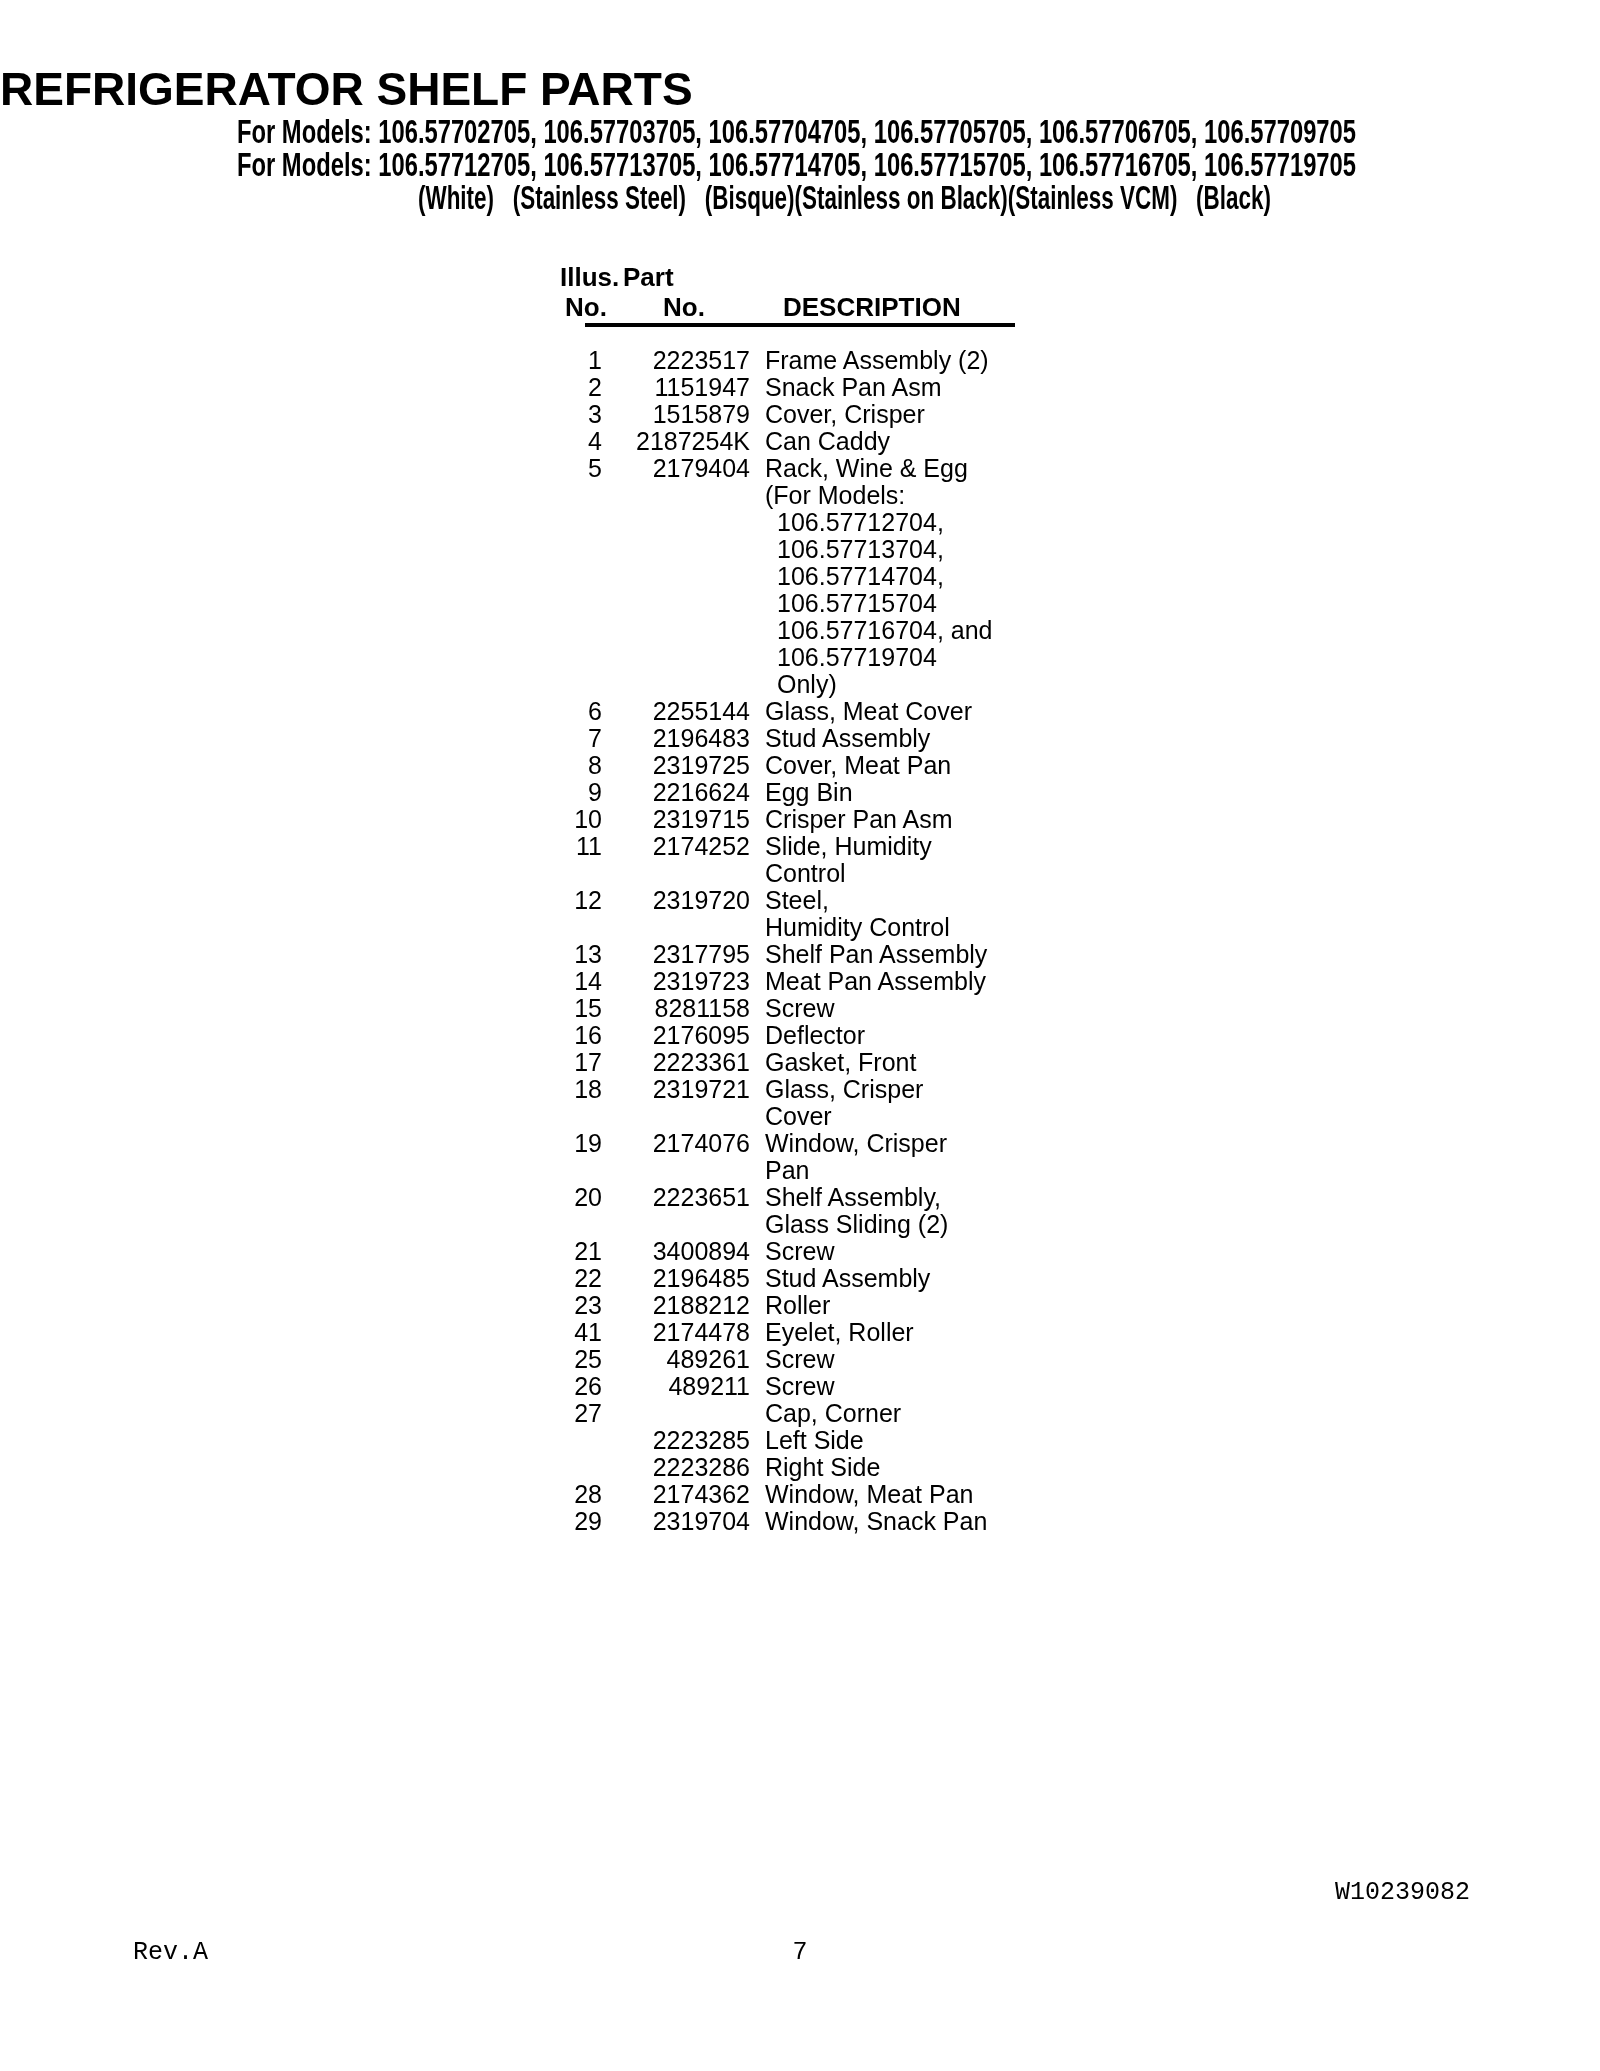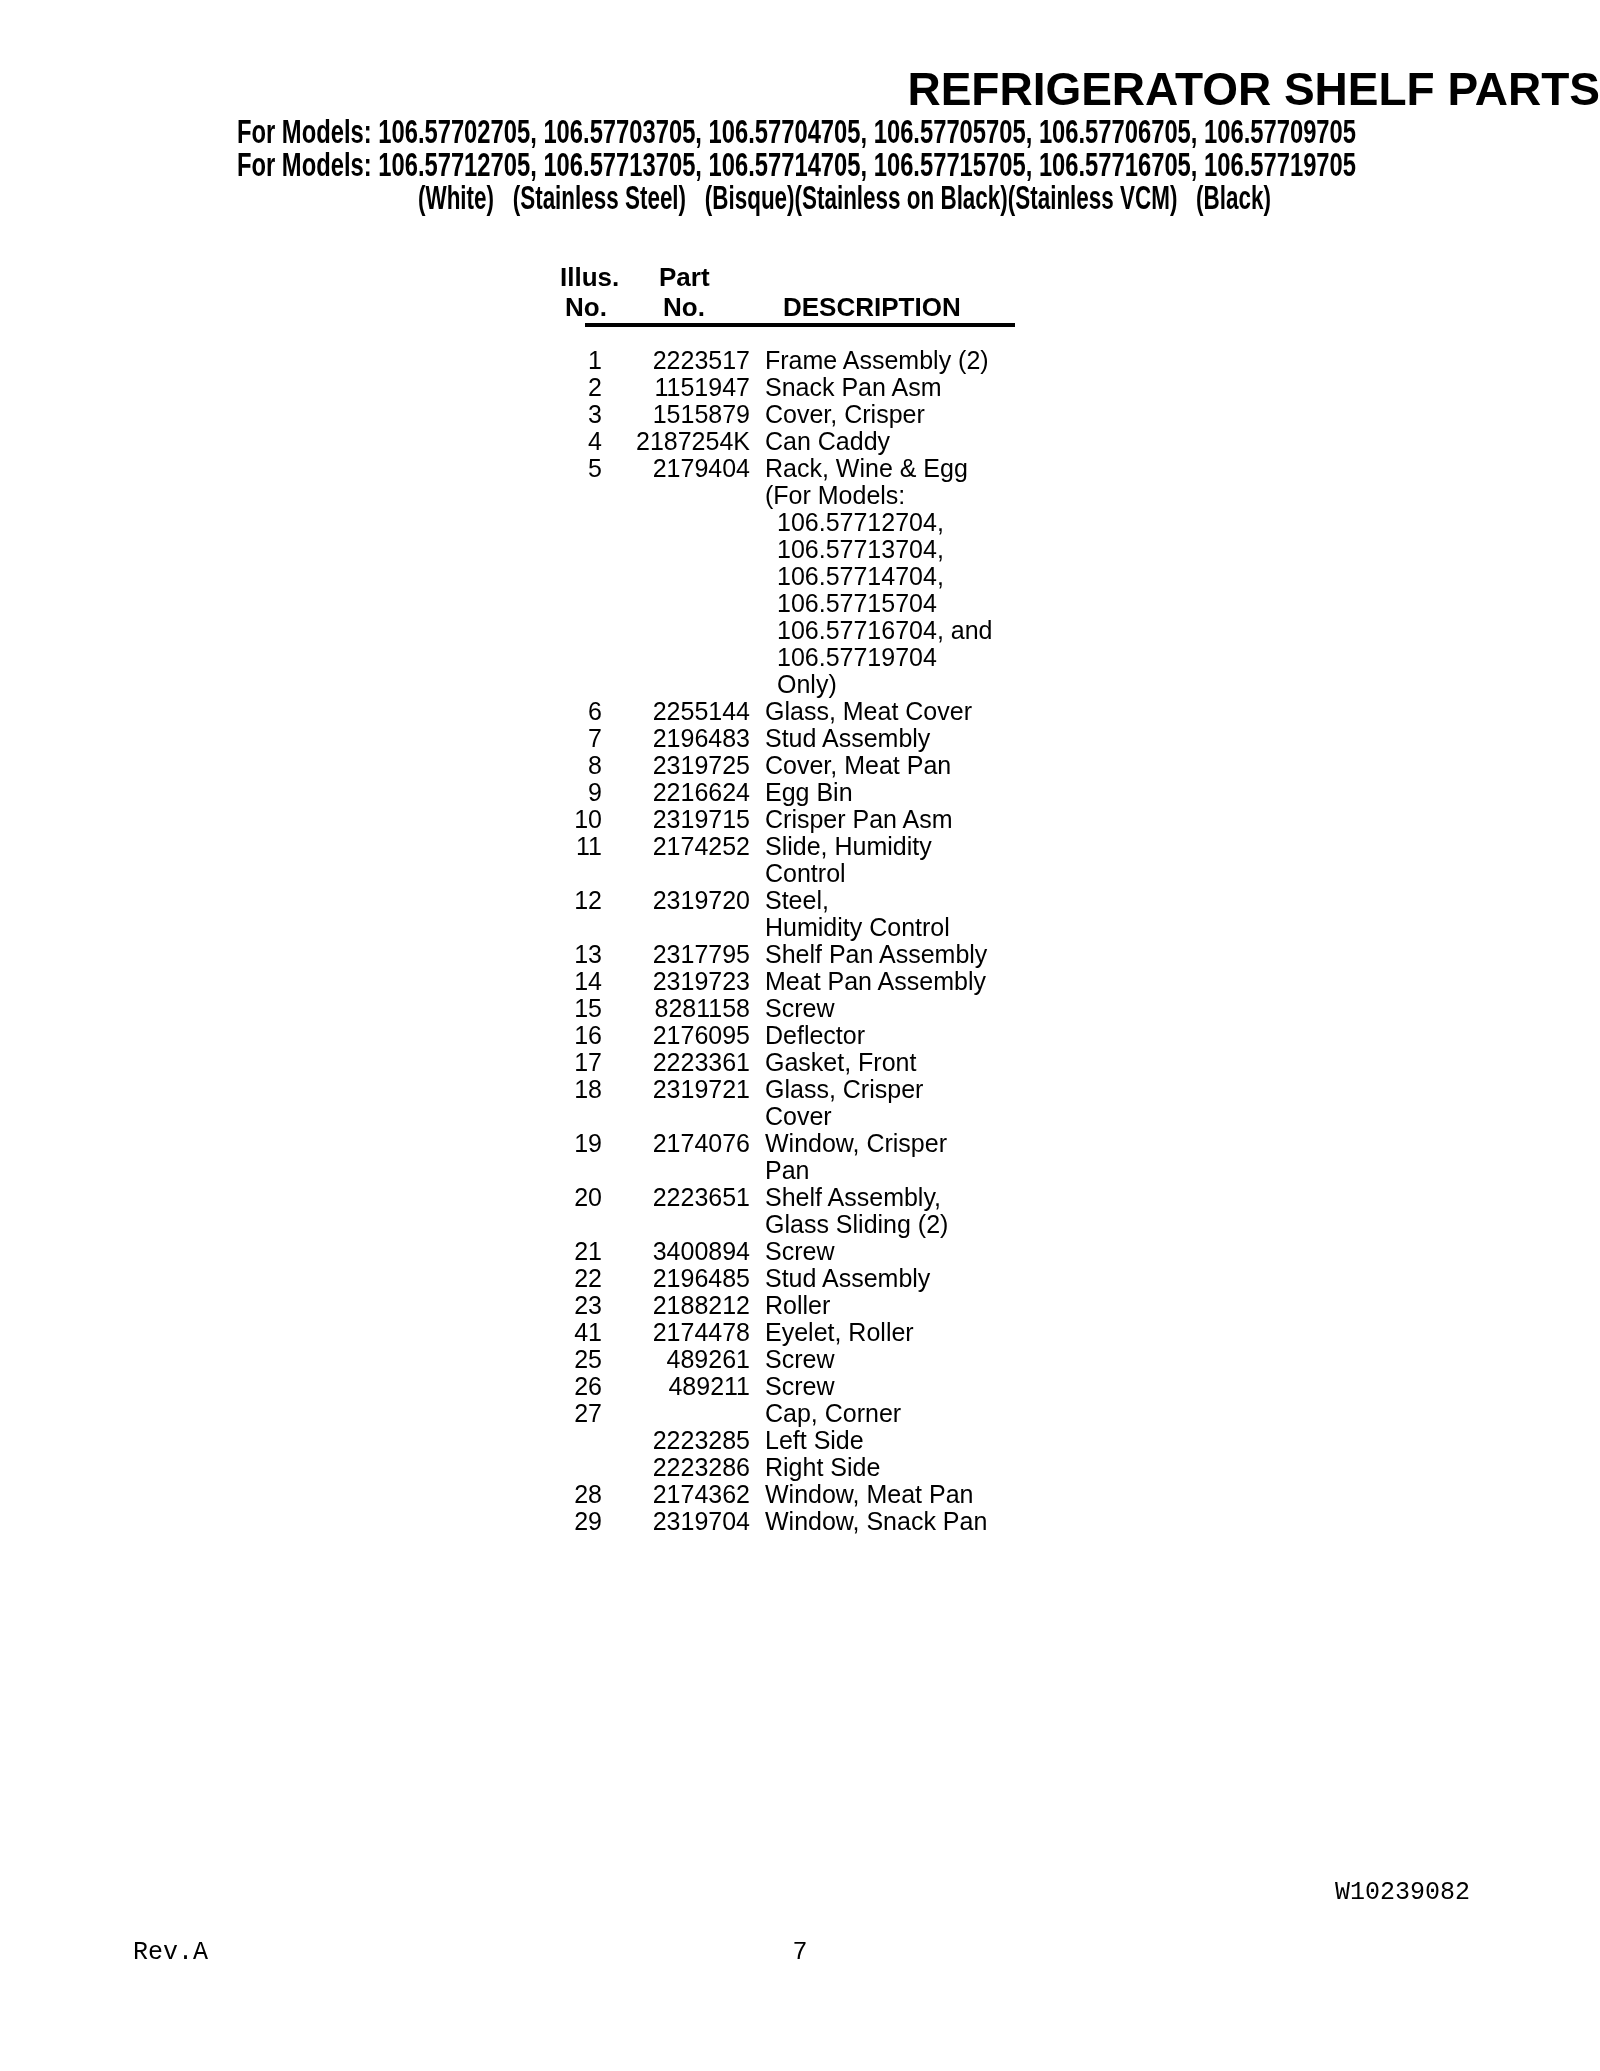--- a/index.html
+++ b/index.html
@@ -10,21 +10,21 @@
     background: #ffffff;
     color: #000000;
     font-family: "Liberation Sans", "DejaVu Sans", sans-serif;
     overflow: hidden;
   }
 
   
   .title {
     position: absolute;
     top: 62px; left: 0; width: 100%;
-    text-align: right;
+    text-align: left;
     font-size: 46px;
     font-weight: bold;
     letter-spacing: 0px;
     white-space: pre;
   }
 
   
   .model-line {
     position: absolute;
     left: 237px;
@@ -49,21 +49,21 @@
 
   
   .th {
     position: absolute;
     font-size: 26px;
     font-weight: bold;
     white-space: pre;
   }
   .th-center { width: 120px; text-align: left; }
   .th-illus-1 { left: 560px; top: 262px; }
-  .th-part-1  { left: 659px; top: 262px; }
+  .th-part-1  { left: 623px; top: 262px; }
   .th-illus-2 { left: 565px; top: 292px; }
   .th-part-2  { left: 663px; top: 292px; }
   .th-desc    { left: 783px; top: 292px; }
   .header-rule {
     position: absolute;
     left: 585px; top: 323px;
     width: 430px; height: 4px;
     background: #000000;
   }
 

